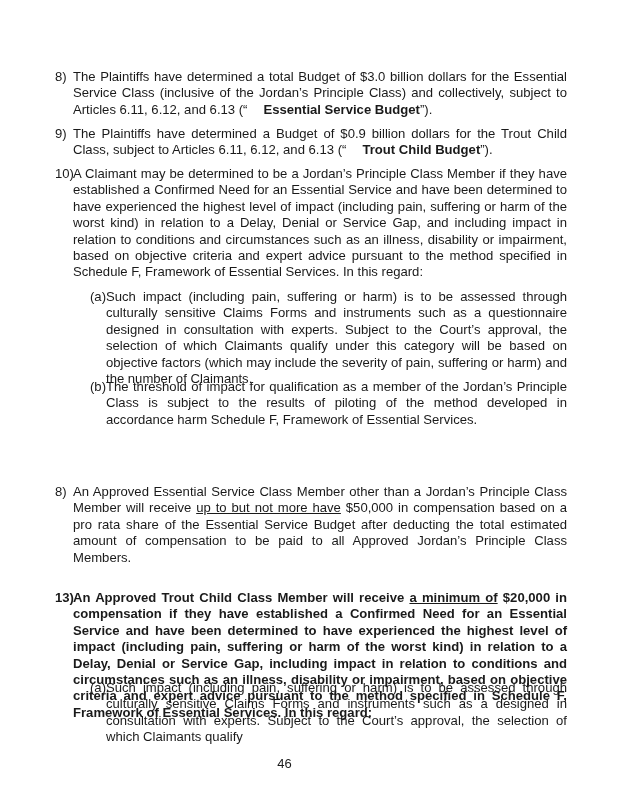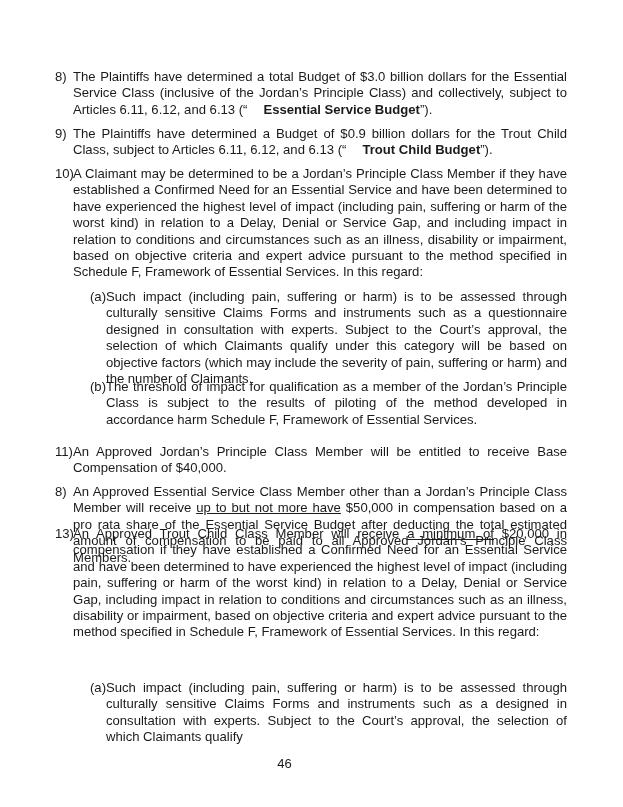--- a/index.html
+++ b/index.html
@@ -61,31 +61,27 @@
   <div class="sub" style="top:289px;">
     <span class="num">(a)</span>
     <div class="body-text">Such impact (including pain, suffering or harm) is to be assessed through culturally sensitive Claims Forms and instruments such as a questionnaire designed in consultation with experts. Subject to the Court’s approval, the selection of which Claimants qualify under this category will be based on objective factors (which may include the severity of pain, suffering or harm) and the number of Claimants.</div>
   </div>
 
   <div class="sub" style="top:379px;">
     <span class="num">(b)</span>
     <div class="body-text">The threshold of impact for qualification as a member of the Jordan’s Principle Class is subject to the results of piloting of the method developed in accordance harm Schedule F, Framework of Essential Services.</div>
   </div>
 
-  <div class="para" style="top:444px;">
-    <span class="num">11)</span>
-    <div class="body-text">An Approved Jordan’s Principle Class Member will be entitled to receive Base Compensation of $40,000.</div>
-  </div>
 
   <div class="para" style="top:484px;">
     <span class="num">8)</span>
     <div class="body-text"><span>An Approved Essential Service Class Member other than a Jordan’s Principle Class Member will receive </span><u>up to but not more have</u><span> $50,000 in compensation based on a pro rata share of the Essential Service Budget after deducting the total estimated amount of compensation to be paid to all Approved Jordan’s Principle Class Members.</span></div>
   </div>
 
-  <div class="para" style="top:526px;">
+  <div class="para" style="top:590px;font-weight:bold;">
     <span class="num">13)</span>
     <div class="body-text"><span>An Approved Trout Child Class Member will receive </span><u>a minimum of</u><span> $20,000 in compensation if they have established a Confirmed Need for an Essential Service and have been determined to have experienced the highest level of impact (including pain, suffering or harm of the worst kind) in relation to a Delay, Denial or Service Gap, including impact in relation to conditions and circumstances such as an illness, disability or impairment, based on objective criteria and expert advice pursuant to the method specified in Schedule F, Framework of Essential Services. In this regard:</span></div>
   </div>
 
   <div class="sub" style="top:680px;">
     <span class="num">(a)</span>
     <div class="body-text">Such impact (including pain, suffering or harm) is to be assessed through culturally sensitive Claims Forms and instruments such as a designed in consultation with experts. Subject to the Court’s approval, the selection of which Claimants qualify</div>
   </div>
 
   <div class="page-number">46</div>

